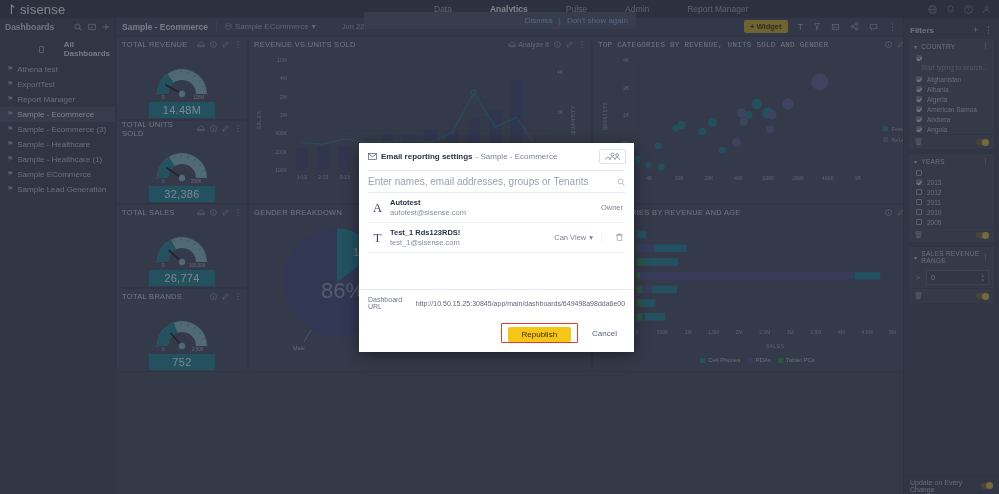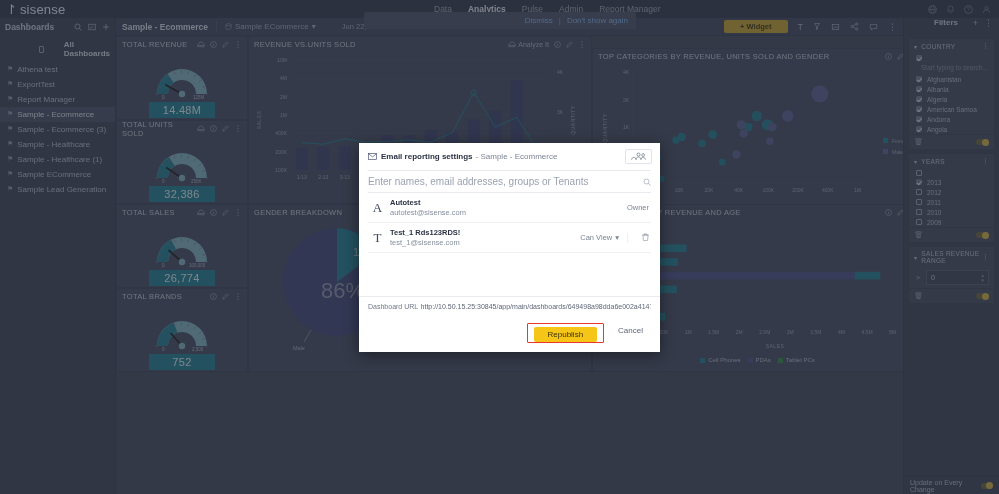--- a/index.html
+++ b/index.html
@@ -15,21 +15,21 @@
   .dim { position: absolute; inset: 0; background: rgba(40,45,58,0.55); z-index: 40; pointer-events: none; }
 
   
   #topnav {
     position: absolute; top: 0; left: 0; right: 0; height: 18px;
     background: #313745; display: flex; align-items: center; z-index: 5;
   }
   .logo { display: flex; align-items: center; gap: 3px; padding-left: 6px; width: 120px; }
   .logo-mark { font-size: 13px; color: #e8eaef; line-height: 1; }
   .logo-text { font-size: 13px; color: #e8eaef; letter-spacing: .2px; }
-  .nav-links { display: flex; gap: 16px; margin-left: 268px; padding-left: 46px; }
+  .nav-links { display: flex; gap: 38px; margin-left: 268px; padding-left: 46px; }
   .nav-links span { font-size: 8.5px; color: #9aa2b2; }
   .nav-links span.active { color: #e8eaef; font-weight: bold; }
   .nav-right { margin-left: auto; display: flex; gap: 9px; padding-right: 8px; align-items: center; }
   .nav-right .ico { width: 9px; height: 9px; opacity: .6; }
 
   
   #banner {
     position: absolute; top: 12px; left: 364px; width: 272px; height: 17px;
     background: #4a5164; border-radius: 2px; display: flex; align-items: center;
     padding: 0 8px; z-index: 30; font-size: 8px; color: #e2e5ea;
@@ -57,21 +57,21 @@
     background: #40465a; display: flex; align-items: center; padding: 0 6px; z-index: 4;
     border-bottom: 1px solid #363c4b;
   }
   #toolbar .title { font-size: 8.5px; font-weight: bold; color: #d7dbe3; }
   #toolbar .vsep { width: 1px; height: 11px; background: #4e5568; margin: 0 8px; }
   #toolbar .src { font-size: 8px; color: #9fa7b5; display:flex; align-items:center; gap:3px;}
   #toolbar .ts { font-size: 7.5px; color: #9aa2b0; margin-left: 26px; }
   #toolbar .right { margin-left: auto; display: flex; align-items: center; gap: 10px; }
   .btn-widget {
     background: #c9a227; color: #3b3205; font-size: 7.5px; font-weight: bold;
-    padding: 2px 16px; border-radius: 2px;
+    padding: 2px 6px; border-radius: 2px;
   }
   .tb-ico { font-size: 9px; color: #aab1be; }
 
   
   #canvas { position: absolute; top: 36px; left: 116px; right: 96px; bottom: 0; background: #414758; z-index: 3; }
   .widget { position: absolute; background: #454b5d; border: 1px solid #3b4152; }
   .w-head { height: 15px; display: flex; align-items: center; padding: 0 5px; }
   .w-title { font-size: 7.5px; letter-spacing: .3px; color: #c4cad4; text-transform: uppercase; }
   .w-acts { margin-left: auto; display: flex; gap: 5px; align-items: center; color: #a7aebb; font-size: 8px; }
   .w-body { position: absolute; top: 15px; left: 0; right: 0; bottom: 0; }
@@ -87,21 +87,21 @@
   .g-lbl { font-size: 4.5px; fill: #aeb5c1; }
   .tick { font-size: 5px; fill: #99a0ad; }
   .grid-l { stroke: #4c5365; stroke-width: .5; }
   .axis-title { font-size: 5px; fill: #99a0ad; letter-spacing: .5px; }
   .legend { display: flex; gap: 7px; align-items: center; justify-content: center; font-size: 6px; color: #b3bac6; }
   .legend .sw { width: 5px; height: 5px; display: inline-block; margin-right: 3px; }
   .legend .it { display: flex; align-items: center; }
 
   
   #filters { position: absolute; top: 18px; right: 0; width: 96px; bottom: 0; background: #3c4252; border-left: 1px solid #343a48; z-index: 4; }
-  .f-head { height: 17px; display: flex; align-items: flex-start; padding: 0 6px; margin-left: 24px; }
+  .f-head { height: 17px; display: flex; align-items: flex-end; padding: 0 6px; }
   .f-head .t { font-size: 8px; font-weight: bold; color: #c3c9d4; }
   .f-head .a { margin-left: auto; display: flex; gap: 6px; color: #aab1be; font-size: 9px; }
   .f-card { margin: 3px 4px; background: #434959; border: 1px solid #3a4050; }
   .f-card-h { display: flex; align-items: center; padding: 3px 5px; font-size: 6.5px; color: #b9c0cb; letter-spacing: .3px; }
   .f-card-h .chev { margin-right: 4px; font-size: 6px; }
   .f-card-h .dots { margin-left: auto; }
   .f-search { font-size: 6.5px; color: #868e9c; padding: 2px 5px 3px 12px; }
   .f-row { display: flex; align-items: center; gap: 5px; padding: 1.5px 5px 1.5px 7px; font-size: 6.5px; color: #b6bcc8; }
   .cb { width: 6px; height: 6px; border: 1px solid #9aa2b0; border-radius: 1px; display: inline-block; }
   .cb.on { background: #6e7890; border-color: #6e7890; position: relative; }
@@ -112,21 +112,21 @@
   .toggle:after { content: ""; position: absolute; right: 0; top: -0.5px; width: 7px; height: 7px; border-radius: 50%; background: #d6b33e; }
   .num-row { display: flex; align-items: center; gap: 4px; padding: 3px 5px; }
   .num-op { font-size: 7px; color: #aab1be; width: 8px; text-align: center; }
   .num-in { flex: 1; border: 1px solid #555c6e; background: #3e4454; font-size: 7px; color: #c3c9d4; padding: 1.5px 4px; display:flex; align-items:center; }
   .num-in .spin { margin-left: auto; font-size: 5px; color: #8a92a0; line-height: 1; }
   #updatebar { position: absolute; left: 0; right: 0; bottom: 0; height: 18px; display: flex; align-items: center; padding: 0 6px; background: #3c4252; border-top: 1px solid #343a48; }
   #updatebar .t { font-size: 7px; color: #b3bac6; }
 
   
   #modal {
-    position: absolute; left: 359px; top: 143px; width: 301px; height: 209px;
+    position: absolute; left: 359px; top: 143px; width: 275px; height: 209px;
     background: #ffffff; z-index: 50; box-shadow: 0 3px 14px rgba(0,0,0,.45);
     display: flex; flex-direction: column;
   }
   .m-head { display: flex; align-items: center; padding: 6px 8px 6px 9px; }
   .m-title { font-size: 8px; font-weight: bold; color: #2b3245; }
   .m-sub { font-size: 8px; color: #7b8394; margin-left: 3px; font-weight: normal; }
   .m-groupbtn { margin-left: auto; border: 1px solid #dfe3ea; border-radius: 2px; padding: 2px 5px; display:flex; align-items:center; }
   .m-search { display: flex; align-items: center; border-top: 1px solid #e8ebf0; border-bottom: 1px solid #e8ebf0; margin: 0 9px; padding: 5px 0; }
   .m-search .ph { font-size: 10px; color: #9ba2b1; }
   .m-search .mag { margin-left: auto; font-size: 8px; color: #9ba2b1; }
@@ -136,21 +136,21 @@
   .m-info { margin-left: 5px; }
   .m-name { font-size: 7.5px; font-weight: bold; color: #2b3245; }
   .m-mailaddr { font-size: 7.5px; color: #868e9e; margin-top: 1px; }
   .m-role { margin-left: auto; font-size: 7.5px; color: #7c8492; }
   .m-perm { margin-left: auto; font-size: 7.5px; color: #7c8492; display: flex; align-items: center; gap: 3px; }
   .m-del { width: 22px; text-align: right; font-size: 8px; color: #8a919f; border-left: 1px solid #eef0f4; margin-left: 8px; padding-left: 8px; }
   .m-spacer { flex: 1; }
   .m-url { display: flex; align-items: center; padding: 6px 9px; border-top: 1px solid #e8ebf0; }
   .m-url-lbl { font-size: 7px; color: #6f7embed; color: #6f7789; width: 54px; }
   .m-url-val { font-size: 7px; color: #5d6577; overflow: hidden; white-space: nowrap; text-overflow: clip; }
-  .m-foot { display: flex; align-items: flex-start; justify-content: flex-end; gap: 6px; padding: 7px 9px 9px; }
+  .m-foot { display: flex; align-items: center; justify-content: flex-end; gap: 6px; padding: 7px 9px 9px; }
   .hl-box { border: 1.5px solid #e8392f; padding: 3px 6px; border-radius: 1px; }
   .btn-pub { background: #f5c518; color: #3d3205; font-size: 8px; padding: 3px 14px; border-radius: 2px; font-weight: normal; }
   .btn-cancel { font-size: 8px; color: #5d6577; padding: 3px 8px; }
 </style>
 </head>
 <body>
 
 <div id="topnav">
   <div class="logo">
     <span class="logo-mark">↾</span>
@@ -549,21 +549,21 @@
           <path d="M248 76 L248 34 A42 42 0 0 1 286 59 Z" fill="#4c5170"></path>
           <path d="M248 76 L286 59 A42 42 0 0 1 278 104 Z" fill="#3e5f6b"></path>
           <path d="M248 76 L278 104 A42 42 0 0 1 236 117 Z" fill="#8a6a2e"></path>
           <path d="M248 76 L236 117 A42 42 0 0 1 208 94 Z" fill="#5f5a46"></path>
           <text x="205" y="122" font-size="5.5" fill="#a6adba" font-family="Liberation Sans">45-54</text>
         </g>
       </svg>
     </div>
   </div>
 
-  <div class="widget" style="left:476px;top:12px;width:331px;height:168px;">
+  <div class="widget" style="left:476px;top:0;width:331px;height:168px;font-family:Liberation Mono, monospace;">
     <div class="w-head">
       <span class="w-title">TOP CATEGORIES BY REVENUE, UNITS SOLD AND GENDER</span>
       <span class="w-acts">
         <svg width="7" height="7" viewBox="0 0 16 16">
             <circle cx="8" cy="8" r="6.8" fill="none" stroke="#a7aebb" stroke-width="1.3"></circle>
             <line x1="8" y1="7" x2="8" y2="11.5" stroke="#a7aebb" stroke-width="1.3"></line>
             <circle cx="8" cy="4.8" r=".9" fill="#a7aebb"></circle>
           </svg>
         <svg width="7" height="7" viewBox="0 0 16 16">
             <path d="M11 2l3 3-8 8-4 1 1-4z" fill="none" stroke="#a7aebb" stroke-width="1.3"></path>

